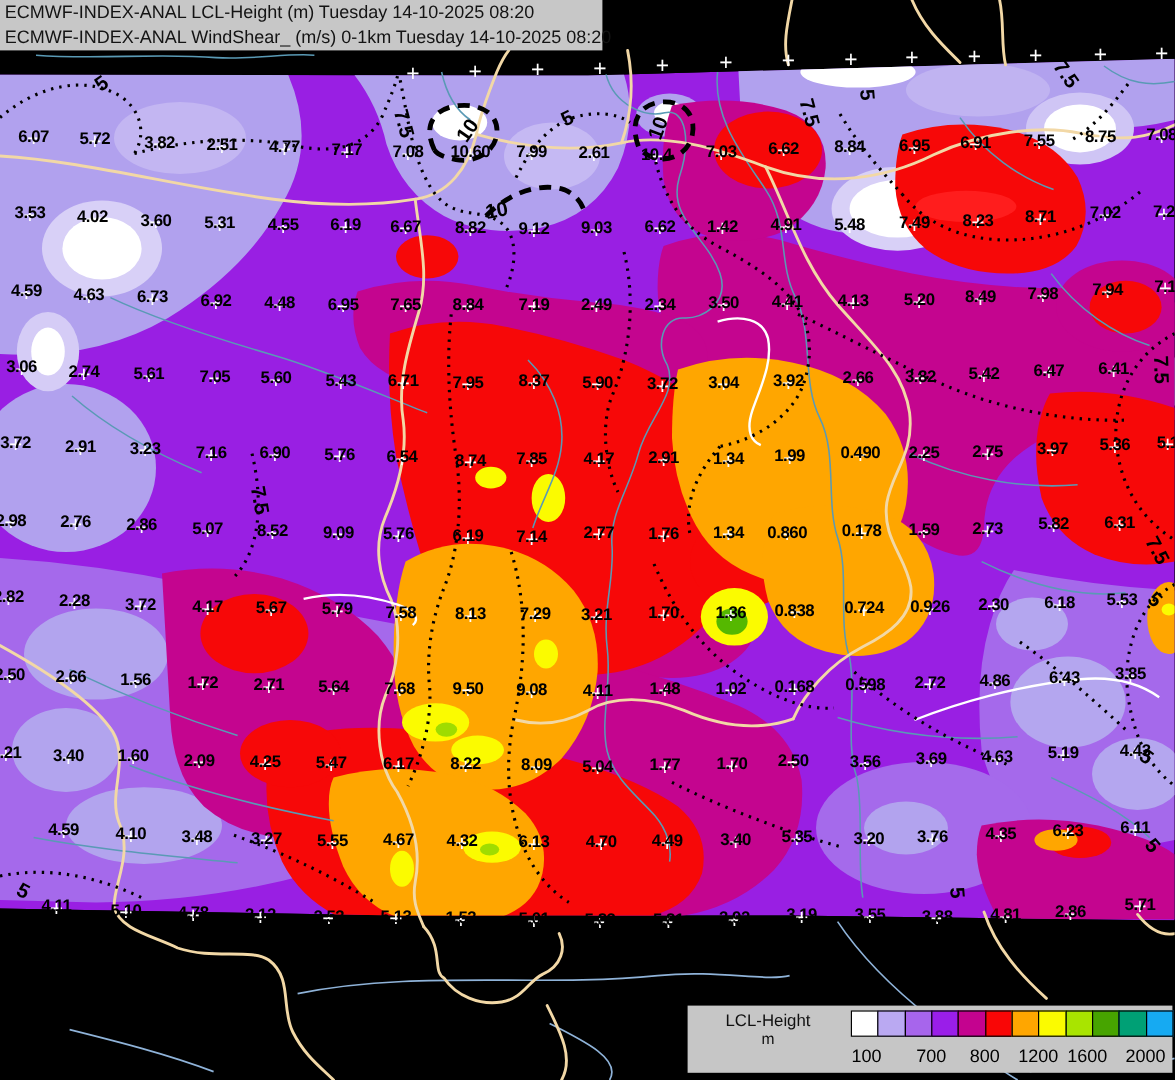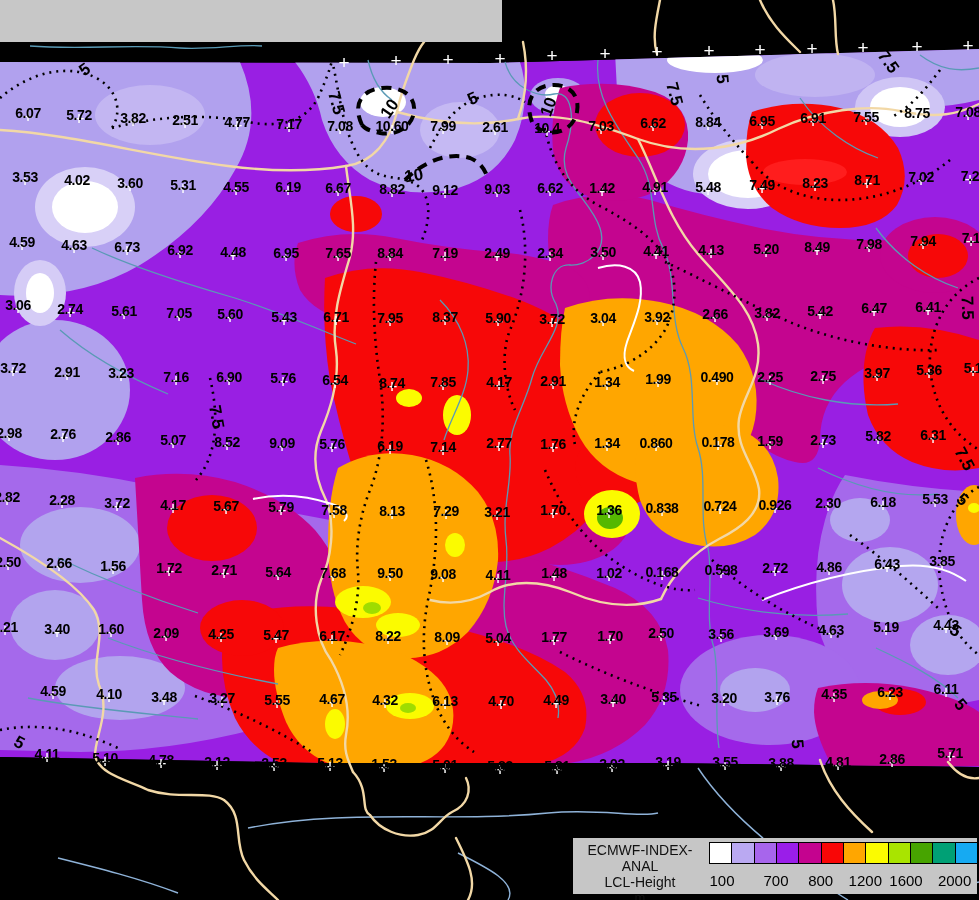--- a/index.html
+++ b/index.html
@@ -430,25 +430,26 @@
       <div class="tick" style="left: 657px; top: 51px;">+</div>
       <div class="tick" style="left: 709px; top: 50px;">+</div>
       <div class="tick" style="left: 760px; top: 49px;">+</div>
       <div class="tick" style="left: 812px; top: 48px;">+</div>
       <div class="tick" style="left: 863px; top: 47px;">+</div>
       <div class="tick" style="left: 917px; top: 46px;">+</div>
       <div class="tick" style="left: 968px; top: 45px;">+</div>
     </div>
 
   <div id="header">
+    <div>ECMWF-INDEX-ANAL LCL-Height (m) Tuesday 14-10-2025 08:20</div>
+    <div>ECMWF-INDEX-ANAL WindShear_ (m/s) 0-1km Tuesday 14-10-2025 08:20</div>
   </div>
 
   <div id="legend">
     <div class="lg-title">
-      <div>ECMWF-INDEX-ANAL</div>
       <div>LCL-Height</div>
       <div class="lg-unit">m</div>
     </div>
     <div id="lg-swatches">
         <div class="lg-sw" style="left: 136px; width: 23.33px; background: rgb(255, 255, 255);"></div>
         <div class="lg-sw" style="left: 158.33px; width: 23.33px; background: rgb(186, 169, 242);"></div>
         <div class="lg-sw" style="left: 180.66px; width: 23.33px; background: rgb(167, 101, 236);"></div>
         <div class="lg-sw" style="left: 202.99px; width: 23.33px; background: rgb(154, 30, 233);"></div>
         <div class="lg-sw" style="left: 225.32px; width: 23.33px; background: rgb(196, 3, 143);"></div>
         <div class="lg-sw" style="left: 247.65px; width: 23.33px; background: rgb(249, 6, 6);"></div>

